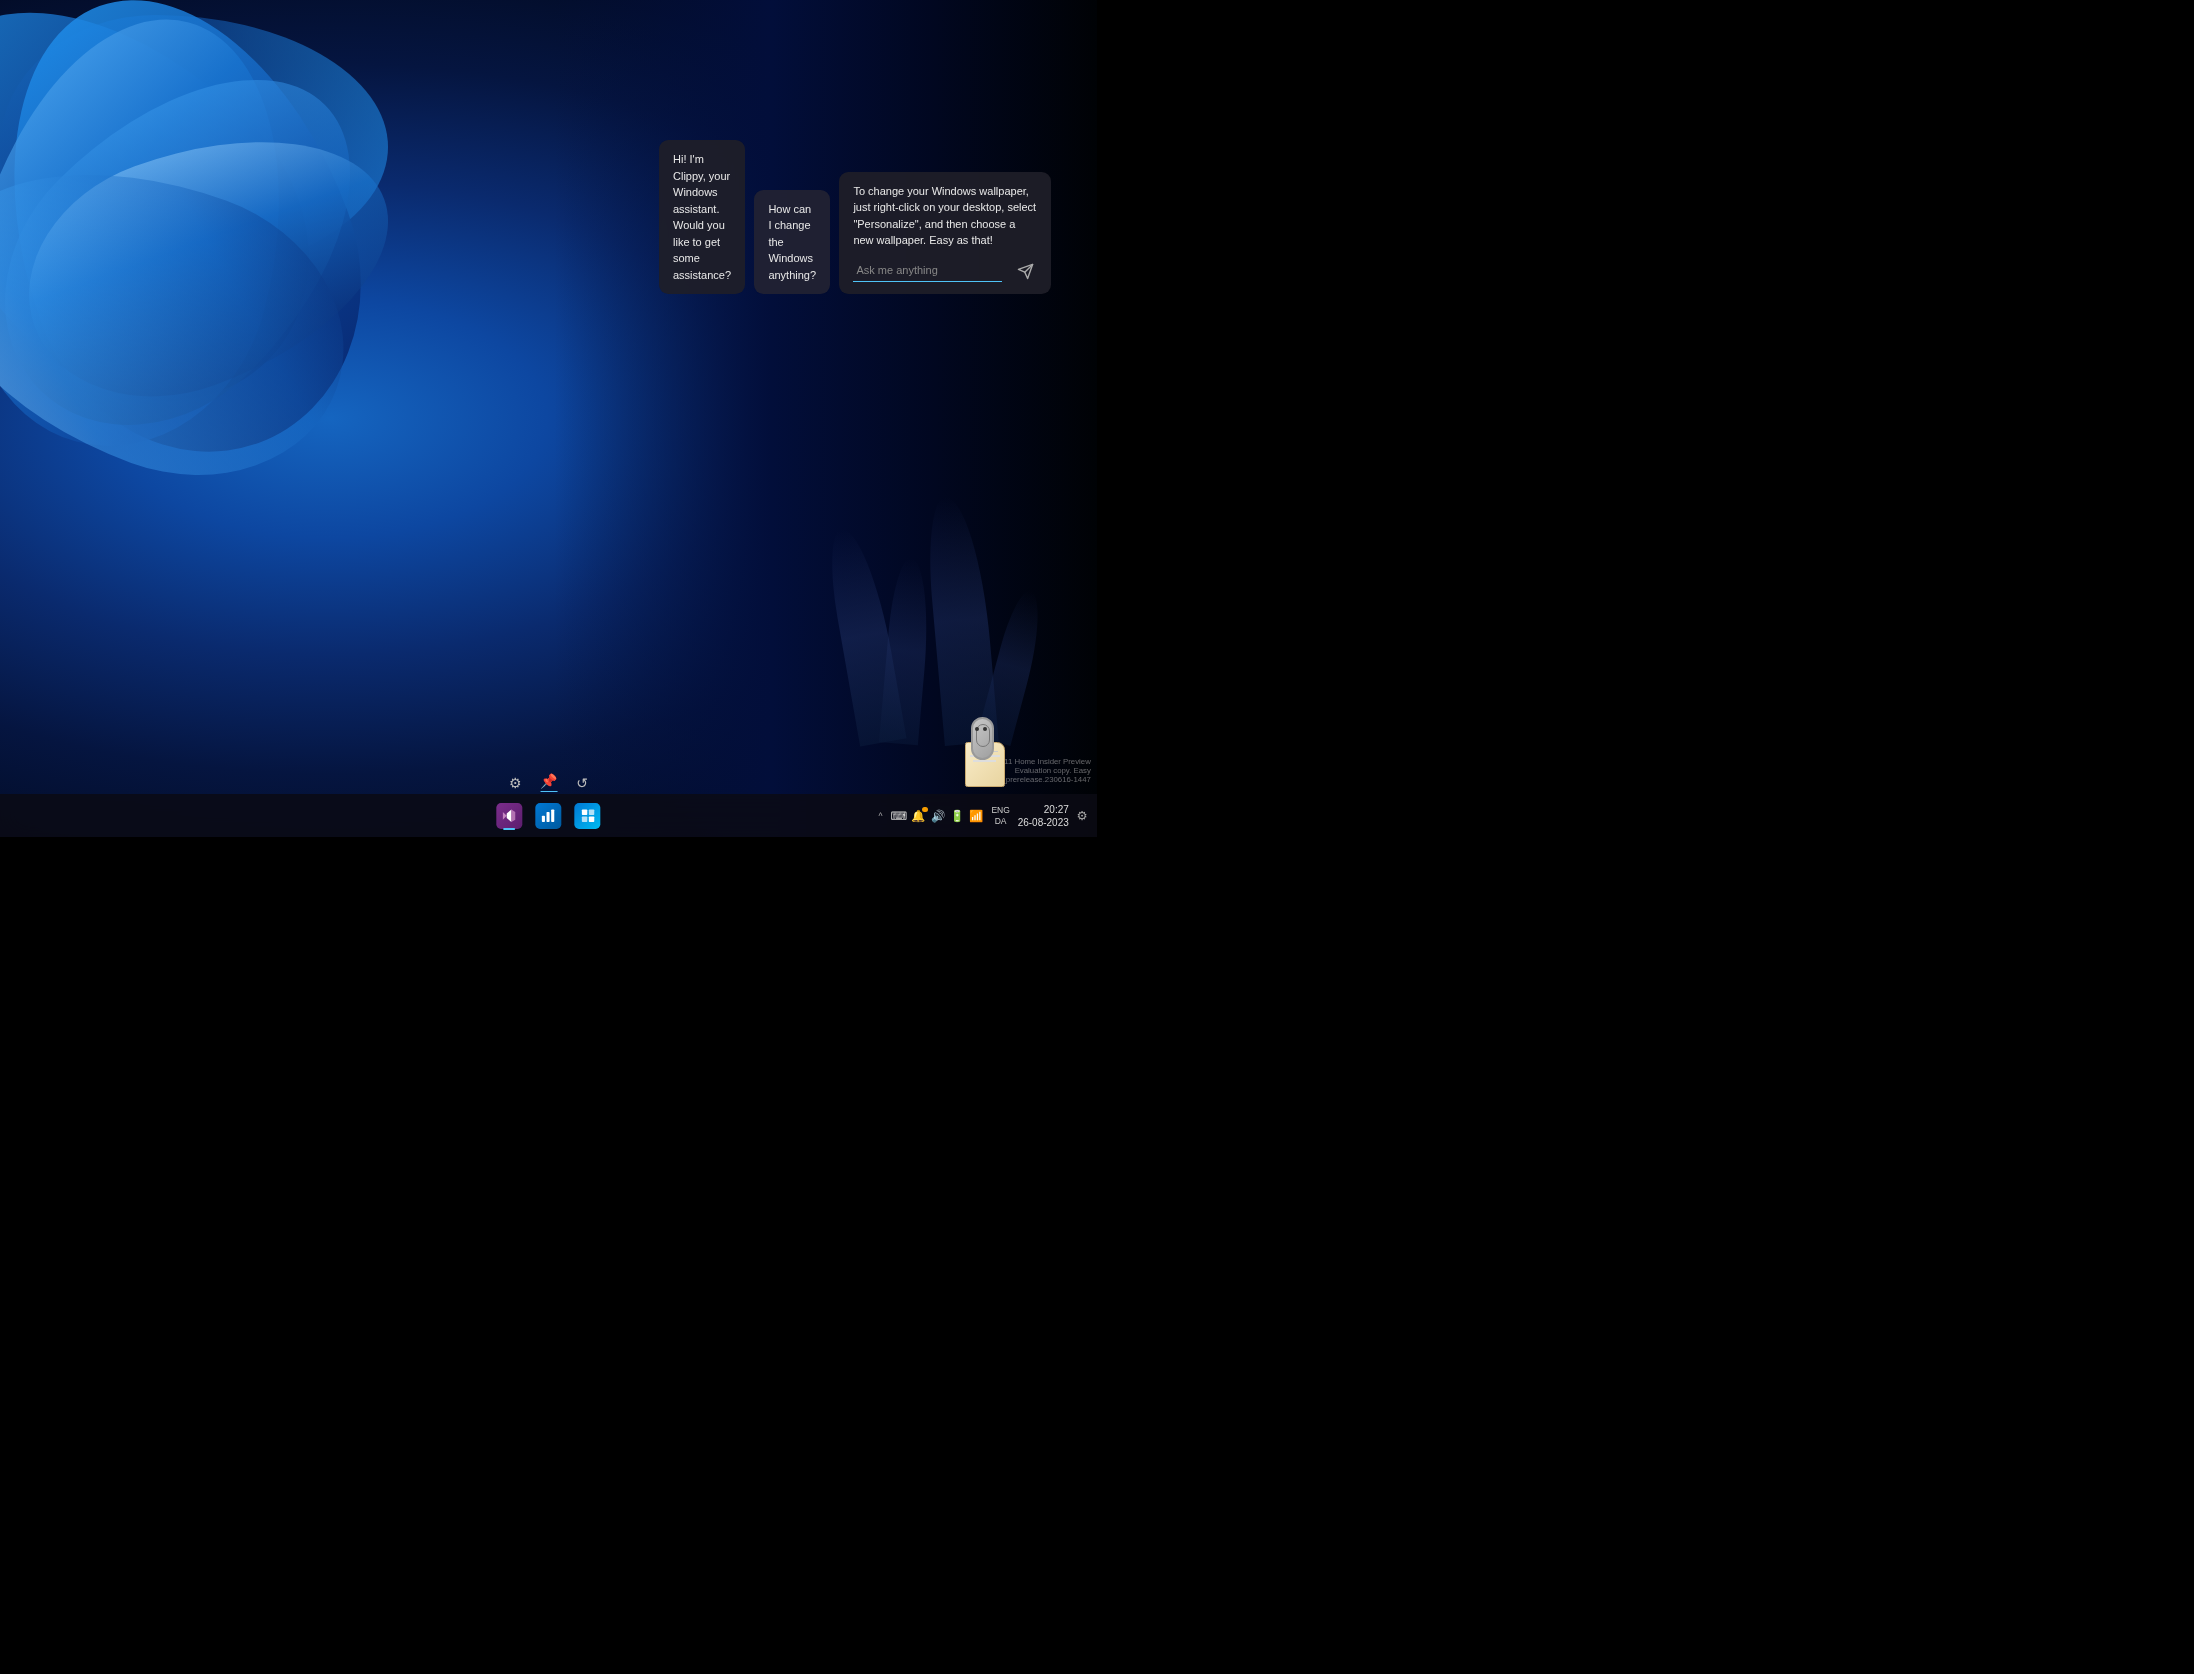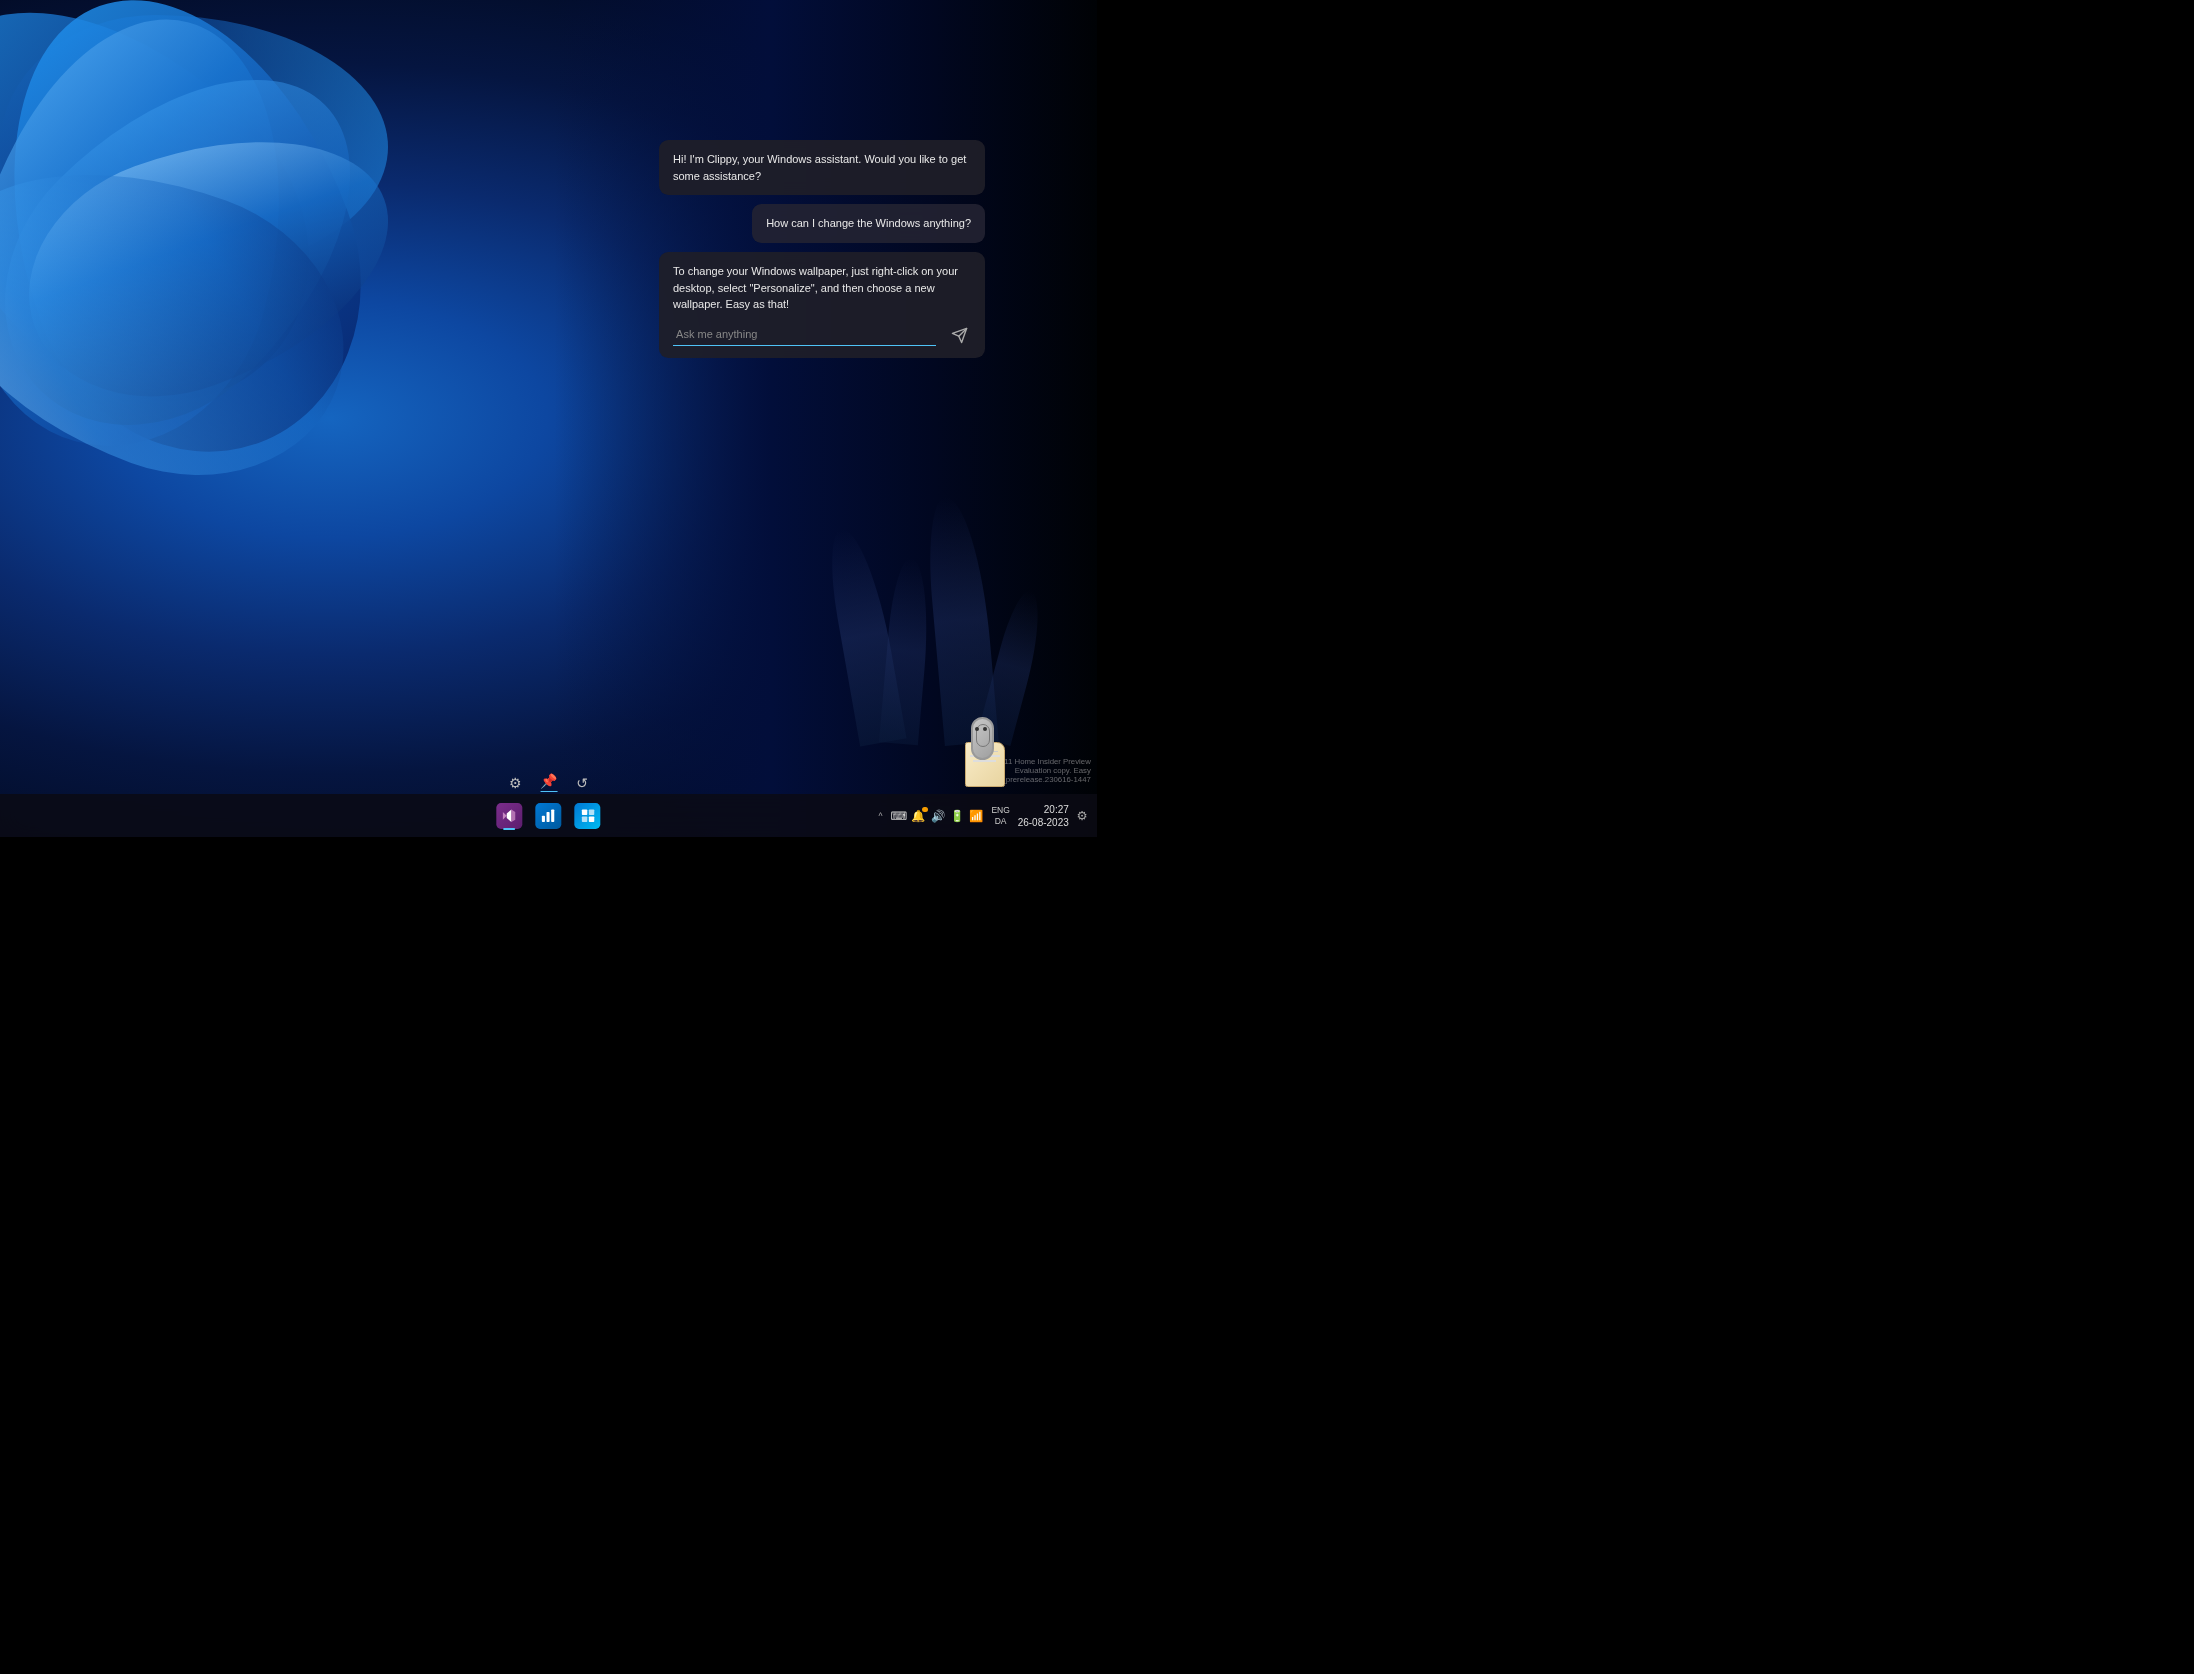--- a/index.html
+++ b/index.html
@@ -113,21 +113,21 @@
     .plant-3 { width: 54px; height: 248px; left: 109px; transform: rotate(-5deg); opacity: 0.55; }
     .plant-4 { width: 35px; height: 155px; left: 171px; transform: rotate(15deg); opacity: 0.45; }
 
     
     #chat-panel {
       position: absolute;
       right: 112px;
       top: 140px;
       width: 326px;
       display: flex;
-      flex-direction: column;
+      flex-direction: row;
       gap: 9.3px;
       align-items: flex-end;
     }
 
     .chat-bubble {
       background: rgba(30, 30, 40, 0.92);
       border-radius: 9.3px;
       padding: 11px 14px;
       color: #e8e8e8;
       font-size: 11px;

